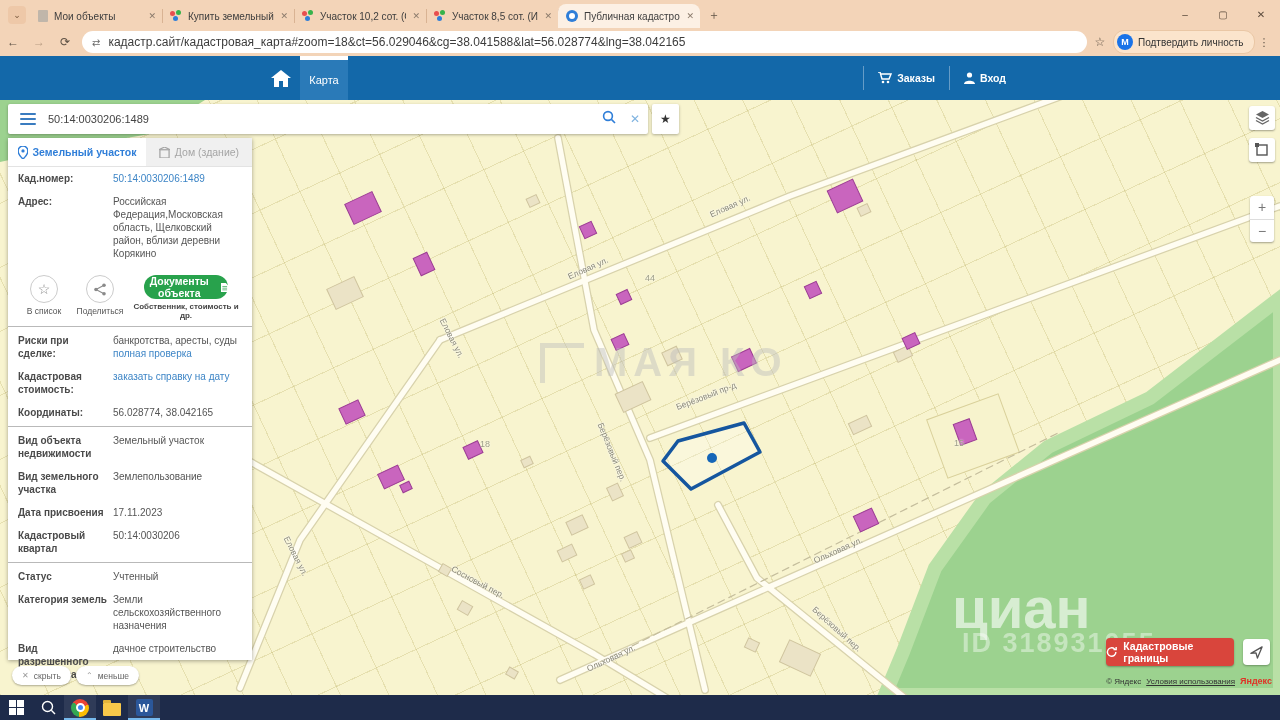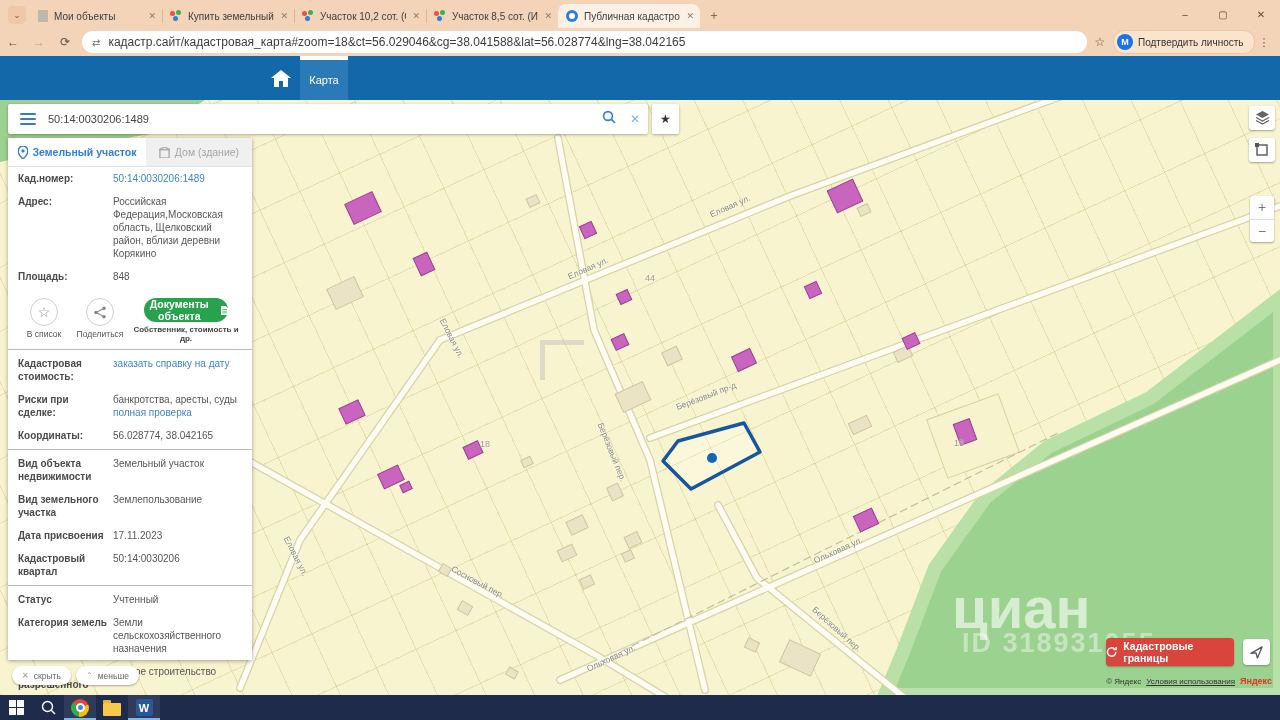--- a/index.html
+++ b/index.html
@@ -225,20 +225,21 @@
     <div class="street" style="left:611px;top:558px;transform:translate(-50%,-50%) rotate(-25deg)">Ольховая ул.</div>
     <div class="street" style="left:838px;top:450px;transform:translate(-50%,-50%) rotate(-24deg)">Ольховая ул.</div>
     <div class="street" style="left:837px;top:529px;transform:translate(-50%,-50%) rotate(42deg)">Берёзовый пер.</div>
     
     <div class="pnum" style="left:645px;top:173px">44</div>
     <div class="pnum" style="left:480px;top:339px">18</div>
     <div class="pnum" style="left:954px;top:338px">15</div>
     
     <div class="wm-brand">
       <span class="bicon"></span>
+      <span>МАЯ КО</span>
     </div>
     <div class="wm-cian">циан</div>
     <div class="wm-id">ID 318931055</div>
   </div>
 
   <div class="tabstrip">
     <div class="tab-chevron">⌄</div>
     <div class="tab">
       <span class="fav-page"></span>
       <span class="title">Мои объекты</span>
@@ -300,20 +301,37 @@
     <span class="dots">⋮</span>
   </div>
 
   <div class="siteheader">
     <div class="home-btn">
       <svg width="20" height="17" viewBox="0 0 20 17">
         <path d="M10 0 L20 8 L17 8 L17 17 L12 17 L12 11 L8 11 L8 17 L3 17 L3 8 L0 8 Z" fill="#fff"></path>
       </svg>
     </div>
     <div class="map-tab">Карта</div>
+    <div class="hdr-right">
+      <div class="hdr-item">
+        <svg width="14" height="12" viewBox="0 0 14 12">
+          <path d="M0 0 h2 l2 7 h7 l2-5 h-10" fill="none" stroke="#fff" stroke-width="1.4"></path>
+          <circle cx="5" cy="10" r="1.3" fill="#fff"></circle>
+            <circle cx="10" cy="10" r="1.3" fill="#fff"></circle>
+        </svg>
+        <span>Заказы</span>
+      </div>
+      <div class="hdr-item">
+        <svg width="11" height="12" viewBox="0 0 11 12">
+          <circle cx="5.5" cy="3" r="2.6" fill="#fff"></circle>
+            <path d="M0 12 C0 7.5 11 7.5 11 12 Z" fill="#fff"></path>
+        </svg>
+        <span>Вход</span>
+      </div>
+    </div>
   </div>
 
   <div class="searchbar">
     <span class="burger">
         <i></i>
         <i></i>
         <i></i>
       </span>
     <input class="searchinput" value="50:14:0030206:1489" style="">
     <span class="s-ic">
@@ -363,24 +381,20 @@
     </div>
 
     <div class="prow">
       <span class="lab">Кад.номер:</span>
       <span class="val blue">50:14:0030206:1489</span>
     </div>
     <div class="prow">
       <span class="lab">Адрес:</span>
       <span class="val">Российская Федерация,Московская область, Щелковский район, вблизи деревни Корякино</span>
     </div>
-    <div class="prow">
-      <span class="lab">Площадь:</span>
-      <span class="val">848</span>
-    </div>
 
     <div class="sep-big"></div>
 
     <div class="actions">
       <div class="acol">
         <div class="circ" style="font-size:14px">☆</div>
         <div class="alab">В список</div>
       </div>
       <div class="acol">
         <div class="circ">
@@ -404,29 +418,29 @@
             <line x1="2" y1="10" x2="9" y2="10" stroke="#28a24c" stroke-width="1"></line>
           </svg>
         </div>
         <div class="doccap">Собственник, стоимость и др.</div>
       </div>
     </div>
 
     <div class="sep"></div>
 
     <div class="prow">
-      <span class="lab">Кадастровая стоимость:</span>
-      <span class="val"><a class="blue" style="text-decoration:none">заказать справку на дату</a></span>
-    </div>
-    <div class="prow">
       <span class="lab">Риски при сделке:</span>
       <span class="val">
         <span>банкротства, аресты, суды</span><br>
         <a class="blue" style="text-decoration:none">полная проверка</a>
       </span>
+    </div>
+    <div class="prow">
+      <span class="lab">Кадастровая стоимость:</span>
+      <span class="val"><a class="blue" style="text-decoration:none">заказать справку на дату</a></span>
     </div>
     <div class="prow">
       <span class="lab">Координаты:</span>
       <span class="val">56.028774, 38.042165</span>
     </div>
 
     <div class="sep"></div>
 
     <div class="prow">
       <span class="lab">Вид объекта недвижимости</span>

